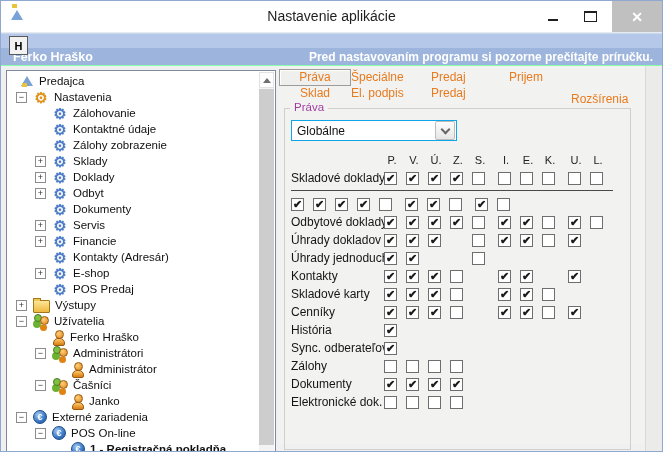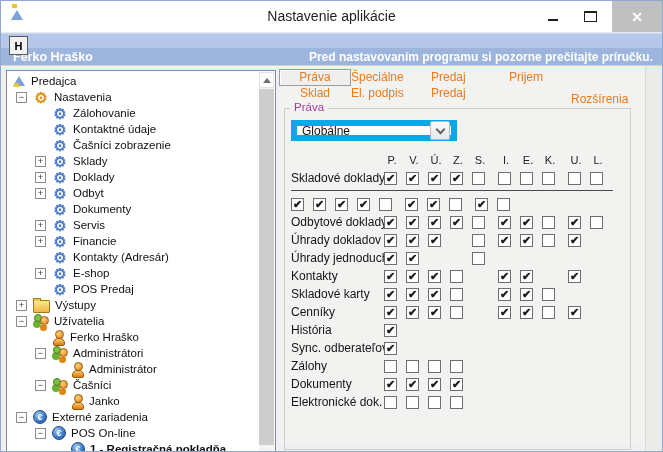--- a/index.html
+++ b/index.html
@@ -82,21 +82,21 @@
   .tabcell.c2{width:80px;}
   .tabcell.c3{width:68px;}
   .tabcell.c4{width:62px;margin-left:10px;}
   .tabcell.c5{width:96px;margin-top:44px;}
   .tabcell.selected{display:inline-block;box-sizing:border-box;border:1px solid #9c9c9c;background:#efefed;
       box-shadow:inset 1px 1px 0 #fff;padding:0 0 1px 0;}
 
   .group{position:absolute;left:5px;top:42px;right:16px;bottom:-6px;border:1px solid #cfcfcd;}
   .group-label{position:absolute;top:-8px;left:5px;background:#f2f2f1;padding:0 4px;font-size:11.5px;color:var(--group-label-purple);}
 
-  .select{position:absolute;left:6px;top:11px;width:166px;height:21px;background:#fff;border:6px solid #0ea5e9;
+  .select{position:absolute;left:6px;top:11px;width:166px;height:21px;background:#fff;border:1px solid #0ea5e9;
       box-sizing:border-box;display:flex;align-items:center;justify-content:space-between;font-size:12px;color:#111;padding-left:5px;}
   .select-arrow{width:18px;height:17px;margin-right:1px;border:1px solid #bdbdbd;border-radius:2px;
       background:linear-gradient(#fdfdfd,#e6e6e6);display:flex;align-items:center;justify-content:center;}
   .chev{width:5px;height:5px;border-right:2px solid #666;border-bottom:2px solid #666;transform:rotate(45deg);margin-top:-3px;}
 
   
   .matrix{position:absolute;left:6px;top:44px;right:4px;}
   .mrow{display:flex;align-items:center;height:18px;}
   .mrow.head{height:14px;margin-bottom:2px;}
   .mlabel{flex:none;width:93px;font-size:12px;color:#151515;white-space:nowrap;}
@@ -135,21 +135,21 @@
 
   <div class="userbar">
     <span class="uname">Ferko Hraško</span>
     <span class="notice">Pred nastavovaním programu si pozorne prečítajte príručku.</span>
   </div>
 
   <div class="content">
 
     <div class="tree-box">
       <div class="tree">
-          <div class="tree-row" style="padding-left: 4px; text-align: center;">
+          <div class="tree-row" style="padding-left: 12px; text-align: center;">
             <span class="tico ic-app"></span>
             <span class="tlabel">Predajca</span>
           </div>
           <div class="tree-row" style="padding-left: 8px;">
             <span class="expander">−</span>
             <span class="tico ic-gear-orange">⚙</span>
             <span class="tlabel">Nastavenia</span>
           </div>
           <div class="tree-row" style="padding-left: 27px;">
             <span class="expander empty"></span>
@@ -157,21 +157,21 @@
             <span class="tlabel">Zálohovanie</span>
           </div>
           <div class="tree-row" style="padding-left: 27px;">
             <span class="expander empty"></span>
             <span class="tico ic-gear-blue">⚙</span>
             <span class="tlabel">Kontaktné údaje</span>
           </div>
           <div class="tree-row" style="padding-left: 27px;">
             <span class="expander empty"></span>
             <span class="tico ic-gear-blue">⚙</span>
-            <span class="tlabel">Čašníci zobrazenie</span>
+            <span class="tlabel">Zálohy zobrazenie</span>
           </div>
           <div class="tree-row" style="padding-left: 27px;">
             <span class="expander">+</span>
             <span class="tico ic-gear-blue">⚙</span>
             <span class="tlabel">Sklady</span>
           </div>
           <div class="tree-row" style="padding-left: 27px;">
             <span class="expander">+</span>
             <span class="tico ic-gear-blue">⚙</span>
             <span class="tlabel">Doklady</span>

